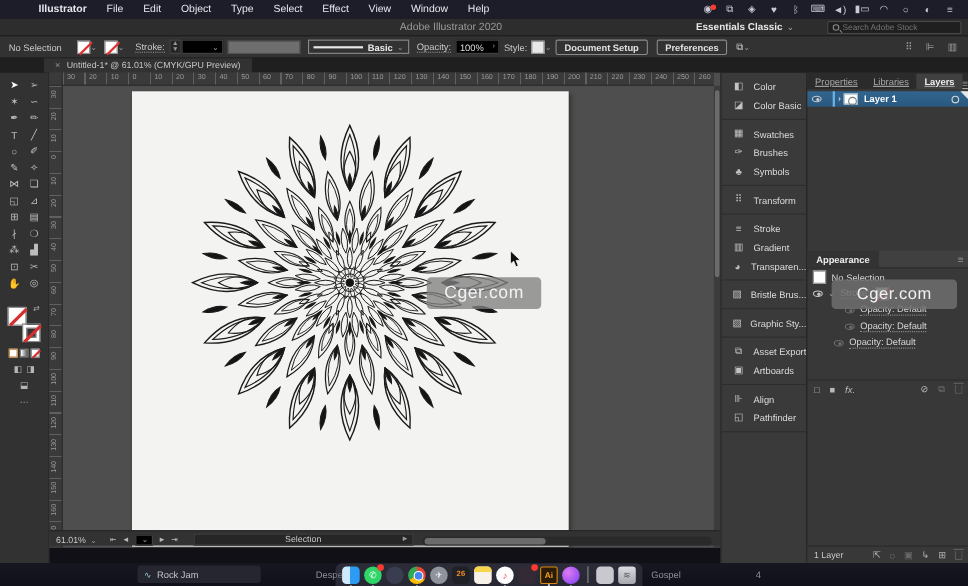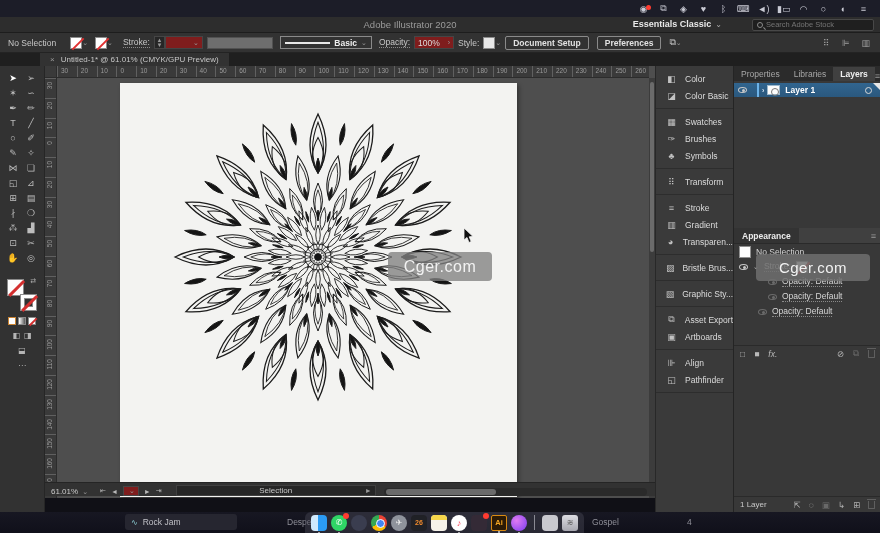--- a/index.html
+++ b/index.html
@@ -26,21 +26,21 @@
   #stock-search .mag::after{content:"";position:absolute;left:5px;top:5px;width:3px;height:1px;background:#8a8a8a;transform:rotate(45deg);}
   #stock-search input{background:transparent;border:none;outline:none;color:#9a9a9a;font-size:7.5px;width:100%;}
   
   #optionsbar{position:absolute;left:0;top:33px;width:880px;height:20px;background:#323232;border-bottom:1px solid #232323;
     display:flex;align-items:center;color:#c8c8c8;font-size:8.5px;}
   .ob-lbl{margin:0 4px;}
   .ob-underline{border-bottom:1px dotted #8a8a8a;}
   .swatch{width:12px;height:12px;background:#fff;border:1px solid #8c8c8c;position:relative;flex:none;}
   .none-slash::after{content:"";position:absolute;left:-1px;top:5px;width:16px;height:2px;background:#e03131;transform:rotate(-45deg);}
   .car{color:#9a9a9a;font-size:7px;}
-  .ob-field{height:13px;background:#7f1d1d;border:1px solid #454545;display:flex;align-items:center;padding:0 3px;color:#ddd;}
+  .ob-field{height:13px;background:#000000;border:1px solid #454545;display:flex;align-items:center;padding:0 3px;color:#ddd;}
   .stepper{width:11px;height:13px;background:#262626;border:1px solid #454545;color:#999;font-size:6px;
     display:flex;flex-direction:column;align-items:center;justify-content:center;line-height:5px;}
   #brush-preview{width:66px;height:12px;background:#6e6e6e;border:1px solid #515151;margin:0 4px;}
   #brush-def{width:92px;height:13px;border:1px solid #8a8a8a;display:flex;align-items:center;gap:4px;padding:0 4px;margin:0 3px;}
   #brush-def .line{flex:1;height:2px;background:#e8e8e8;}
   #brush-def b{color:#eee;font-weight:bold;font-size:8.5px;}
   .ob-btn{height:14px;border:1px solid #8a8a8a;border-radius:2px;padding:0 7px;display:flex;align-items:center;
     color:#e2e2e2;font-weight:bold;font-size:8.5px;margin:0 4px;background:#323232;cursor:default;}
   #ob-right-icons{margin-left:auto;display:flex;gap:12px;margin-right:10px;color:#9f9f9f;font-size:9px;}
   
@@ -98,21 +98,21 @@
   #hscroll{flex:1;height:8px;margin:0 8px;background:#2a2a2a;border-radius:4px;position:relative;}
   #hscroll .thumb{position:absolute;left:2px;top:1px;width:110px;height:6px;background:#6b6b6b;border-radius:3px;}
   
   #panel-dock{position:absolute;left:655px;top:66px;width:78px;height:446px;background:#3a3a3a;border-left:1px solid #282828;}
   .pgroup{border-bottom:1px solid #2d2d2d;padding:4px 0;}
   .pbtn{height:17px;display:flex;align-items:center;gap:7px;padding-left:9px;cursor:default;}
   .pbtn .pic{width:13px;text-align:center;color:#c2c2c2;font-size:9px;}
   .pbtn .plb{color:#dcdcdc;font-size:8.5px;white-space:nowrap;}
   
   #right-panel{position:absolute;left:733px;top:66px;width:147px;height:446px;background:#383838;border-left:1px solid #242424;}
-  #rp-tabs{height:15px;background:#2b2b2b;display:flex;align-items:flex-end;color:#a8a8a8;font-size:8.5px;}
+  #rp-tabs{height:15px;background:#2b2b2b;display:flex;align-items:flex-end;color:#a8a8a8;font-size:8.5px;text-decoration:underline;}
   #rp-tabs .tab{padding:2px 7px;cursor:default;}
   #rp-tabs .tab.active{background:#404040;color:#f0f0f0;font-weight:bold;margin-top:10px;}
   #rp-tabs .menu{margin-left:auto;margin-right:5px;color:#999;font-size:9px;}
   #layer-row{position:relative;height:14px;margin-top:2px;background:linear-gradient(#31658f,#2a587e);display:flex;align-items:center;color:#fff;font-size:8.5px;font-weight:bold;}
   #layer-row .eye{margin-left:4px;}
   #layer-row .accent{width:2px;height:100%;background:#6db3e8;margin-left:10px;}
   #layer-row .chev{color:#d5e4f2;font-size:7px;margin:0 3px;}
   #layer-row .thumb{width:13px;height:10px;background:#fdfdfd;border:1px solid #9db8cc;position:relative;}
   #layer-row .thumb::after{content:"";position:absolute;left:3px;top:1.5px;width:6px;height:6px;border:1px solid #777;border-radius:50%;}
   #layer-row .lname{margin-left:5px;}
@@ -166,20 +166,32 @@
   .d-ai{background:#2b1a05;border:1px solid #d98a12;color:#f5a623;font-weight:bold;font-size:7.5px;border-radius:2px;}
   .d-media{background:radial-gradient(circle at 35% 35%,#e07bf2,#7a3cf0);border-radius:50%;}
   .d-gray{background:#c8c8ce;}
   .d-trash{background:linear-gradient(#dcdce2,#a7a7b0);border-radius:3px;color:#555;font-size:8px;}
 </style>
 </head>
 <body>
 
 <div id="menubar">
   <span class="apple"></span>
+  <div id="menu-items">
+      <span>Illustrator</span>
+      <span>File</span>
+      <span>Edit</span>
+      <span>Object</span>
+      <span>Type</span>
+      <span>Select</span>
+      <span>Effect</span>
+      <span>View</span>
+      <span>Window</span>
+      <span>Help</span>
+    </div>
   <div id="status-icons">
       <span class="si">◉<span class="rec-dot"></span></span>
       <span class="si">⧉</span>
       <span class="si">◈</span>
       <span class="si">♥</span>
       <span class="si">ᛒ</span>
       <span class="si">⌨</span>
       <span class="si">◄)</span>
       <span class="si">▮▭</span>
       <span class="si">◠</span>

